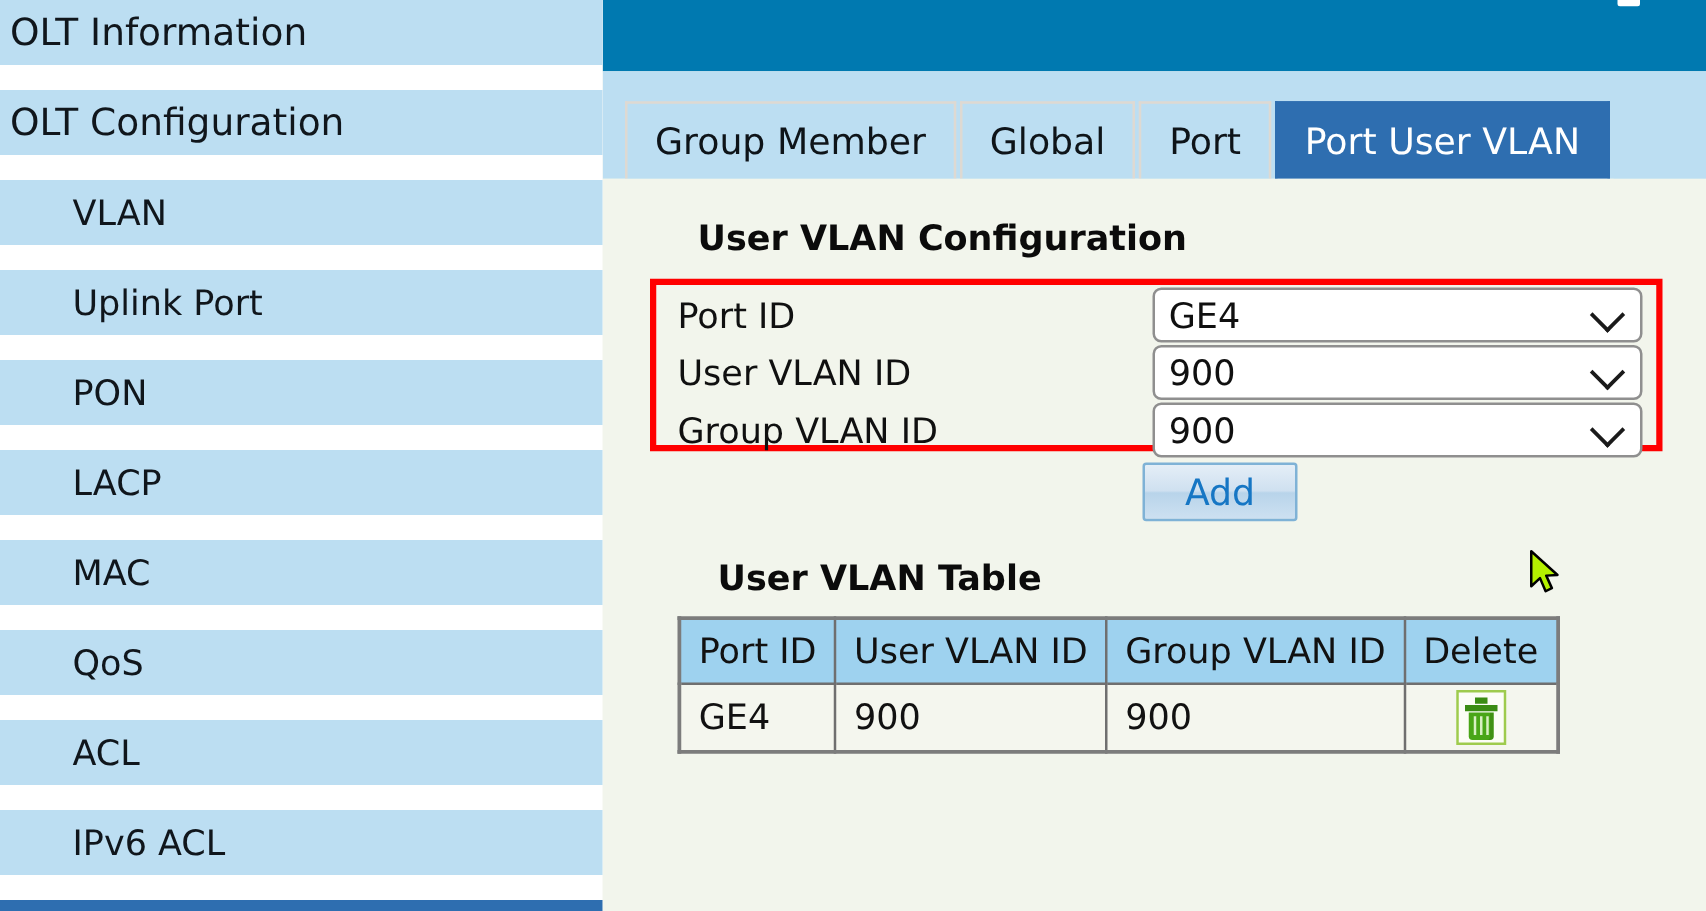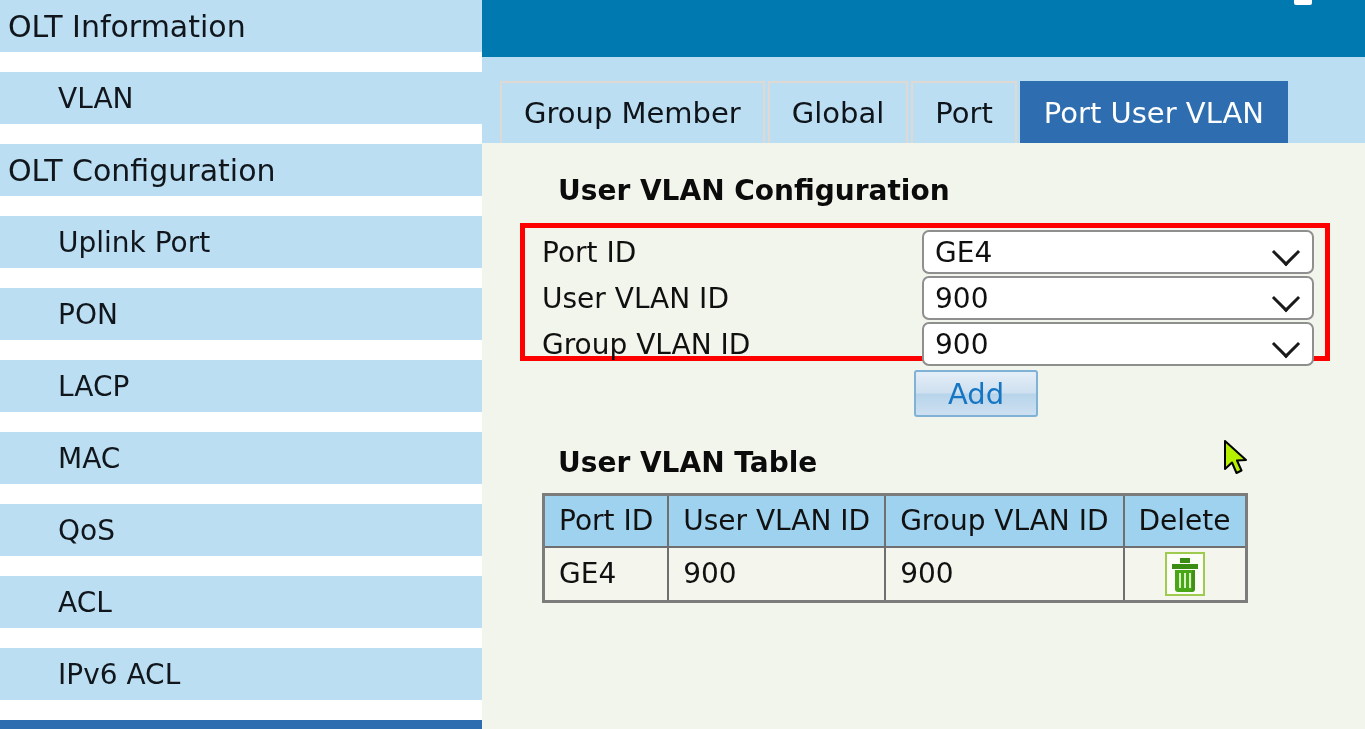--- a/index.html
+++ b/index.html
@@ -167,21 +167,21 @@
   }
 
   .section-title {
     font-size: 28px;
     font-weight: bold;
     color: #0b0b0b;
     margin: 14px;
     position: absolute;
   }
   #cfg-title { left: 62px; top: 17px; }
-  #tbl-title { left: 62px; top: 289px; }
+  #tbl-title { left: 78px; top: 289px; }
 
   
   #redbox {
     position: absolute;
     left: 38px;
     top: 80px;
     width: 810px;
     height: 138px;
     border: 5px solid #ff0000;
     box-sizing: border-box;
@@ -343,25 +343,25 @@
         <i style="left:444px; top:34px;  width:12px; height:12px;"></i>
         <i style="left:462px; top:96px;  width:9px;  height:9px;"></i>
         <i style="left:256px; top:6px;   width:7px;  height:7px;"></i>
       </div>
     </div>
 
     <div class="menu" id="menu">
         <div class="menu-item level1">
           <span>OLT Information</span>
         </div>
-        <div class="menu-item level2">
-          <span>VLAN</span>
-        </div>
         <div class="menu-item level1">
           <span>OLT Configuration</span>
+        </div>
+        <div class="menu-item level2">
+          <span>VLAN</span>
         </div>
         <div class="menu-item level2">
           <span>Uplink Port</span>
         </div>
         <div class="menu-item level2">
           <span>PON</span>
         </div>
         <div class="menu-item level2">
           <span>LACP</span>
         </div>

